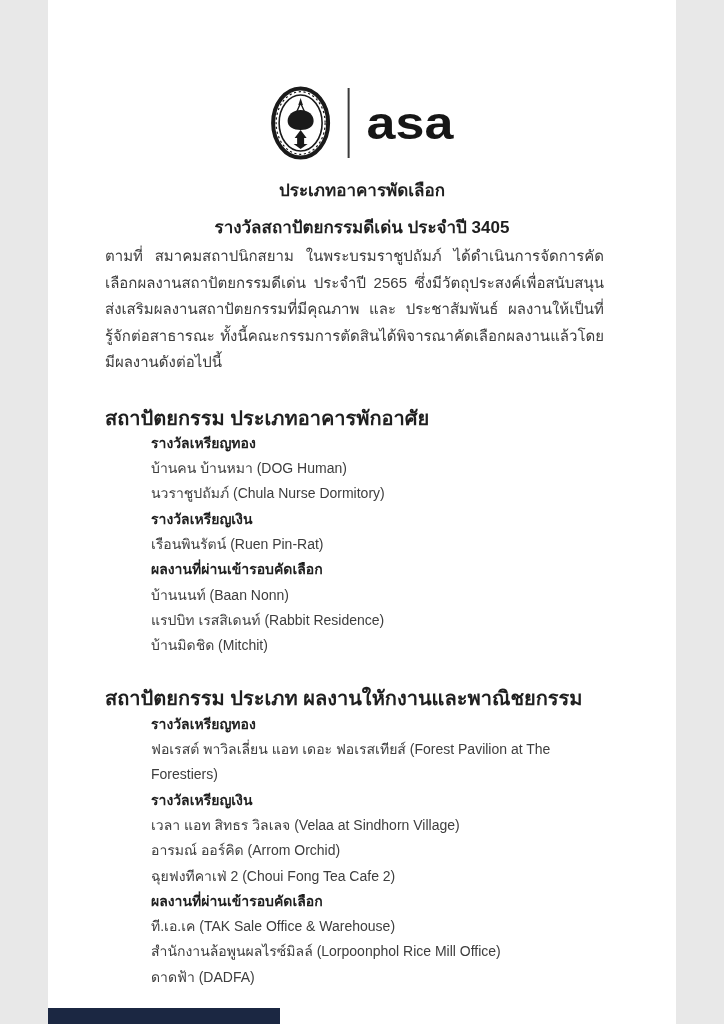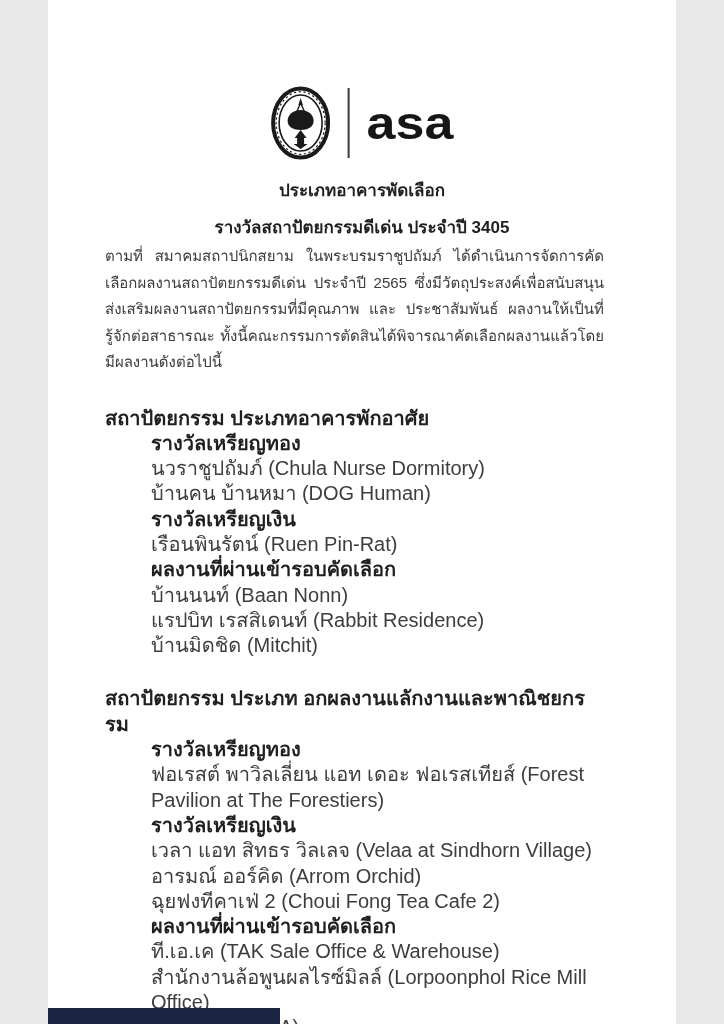--- a/index.html
+++ b/index.html
@@ -44,21 +44,21 @@
     text-align:justify;
     color:#3c3c3c;
   }
   .section { margin-top:0; }
   #sections { margin-top:30px; }
   .section + .section { margin-top:28px; }
   .section-heading {
     font-weight:bold; color:#1f1f1f;
     font-size:20px; line-height:25.3px;
   }
-  .entry { padding-left:46px; line-height:25.3px; font-size:20px; }
+  .entry { padding-left:46px; line-height:25.3px; font-size:14px; }
   .entry.award { font-weight:bold; color:#1f1f1f; }
   .entry.item  { color:#3d3d3d; }
   
   .footer-bar {
     position:absolute; left:0; bottom:0;
     width:232px; height:16px;
     background:#1b2742;
   }
 </style>
 </head>
@@ -84,31 +84,31 @@
 
   <div class="doc-title">ประเภทอาคารพัดเลือก</div>
   <div class="doc-subtitle">รางวัลสถาปัตยกรรมดีเด่น ประจำปี 3405</div>
 
   <div class="body-content">
     <div class="intro">ตามที่ สมาคมสถาปนิกสยาม ในพระบรมราชูปถัมภ์ ได้ดำเนินการจัดการคัดเลือกผลงานสถาปัตยกรรมดีเด่น ประจำปี 2565 ซึ่งมีวัตถุประสงค์เพื่อสนับสนุน ส่งเสริมผลงานสถาปัตยกรรมที่มีคุณภาพ และ ประชาสัมพันธ์ ผลงานให้เป็นที่รู้จักต่อสาธารณะ ทั้งนี้คณะกรรมการตัดสินได้พิจารณาคัดเลือกผลงานแล้วโดยมีผลงานดังต่อไปนี้</div>
     <div id="sections">
         <div class="section">
           <div class="section-heading">สถาปัตยกรรม ประเภทอาคารพักอาศัย</div>
           <div class="entry award">รางวัลเหรียญทอง</div>
+          <div class="entry item">บ้านคน บ้านหมา (DOG Human)</div>
           <div class="entry item">นวราชูปถัมภ์ (Chula Nurse Dormitory)</div>
-          <div class="entry item">บ้านคน บ้านหมา (DOG Human)</div>
           <div class="entry award">รางวัลเหรียญเงิน</div>
           <div class="entry item">เรือนพินรัตน์ (Ruen Pin-Rat)</div>
           <div class="entry award">ผลงานที่ผ่านเข้ารอบคัดเลือก</div>
           <div class="entry item">บ้านนนท์ (Baan Nonn)</div>
           <div class="entry item">แรปบิท เรสสิเดนท์ (Rabbit Residence)</div>
           <div class="entry item">บ้านมิดชิด (Mitchit)</div>
         </div>
         <div class="section">
-          <div class="section-heading">สถาปัตยกรรม ประเภท อกผลงานแลักงานและพาณิชยกรรม</div>
+          <div class="section-heading">สถาปัตยกรรม ประเภท ผลงานใหักงานและพาณิชยกรรม</div>
           <div class="entry award">รางวัลเหรียญทอง</div>
           <div class="entry item">ฟอเรสต์ พาวิลเลี่ยน แอท เดอะ ฟอเรสเทียส์ (Forest Pavilion at The Forestiers)</div>
           <div class="entry award">รางวัลเหรียญเงิน</div>
           <div class="entry item">เวลา แอท สิทธร วิลเลจ (Velaa at Sindhorn Village)</div>
           <div class="entry item">อารมณ์ ออร์คิด (Arrom Orchid)</div>
           <div class="entry item">ฉุยฟงทีคาเฟ่ 2 (Choui Fong Tea Cafe 2)</div>
           <div class="entry award">ผลงานที่ผ่านเข้ารอบคัดเลือก</div>
           <div class="entry item">ที.เอ.เค (TAK Sale Office &amp; Warehouse)</div>
           <div class="entry item">สำนักงานล้อพูนผลไรซ์มิลล์ (Lorpoonphol Rice Mill Office)</div>
           <div class="entry item">ดาดฟ้า (DADFA)</div>

